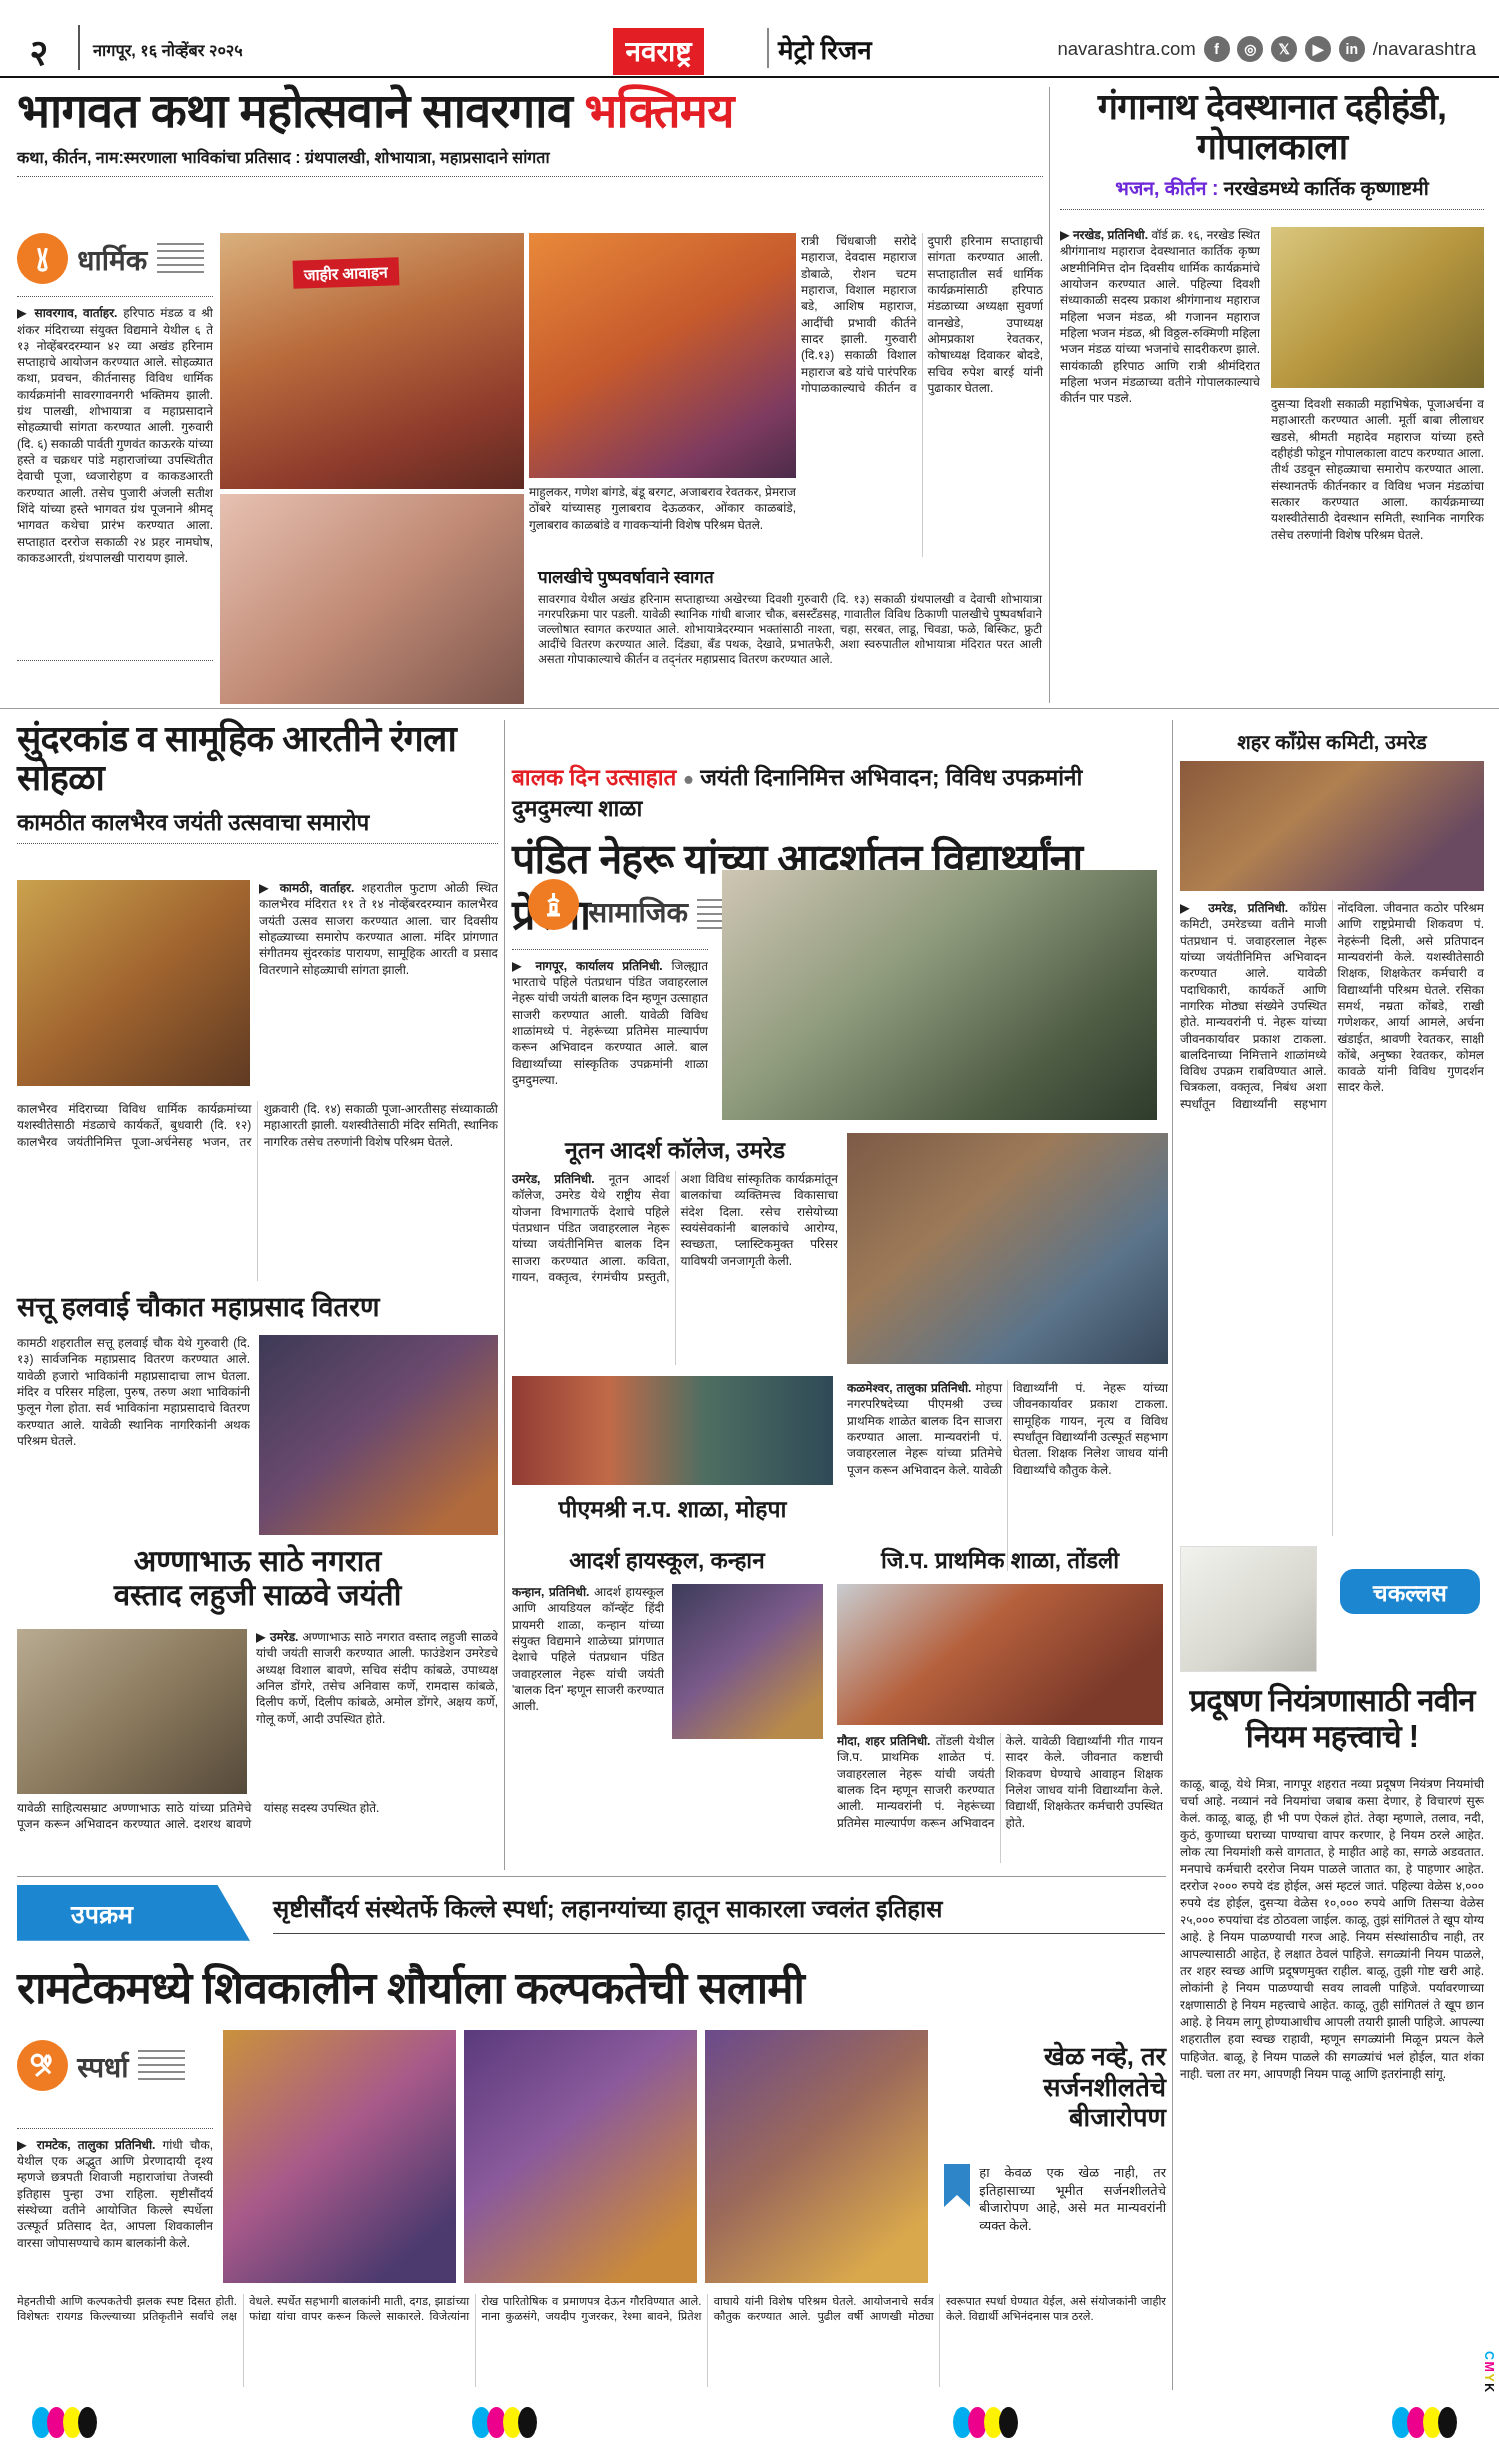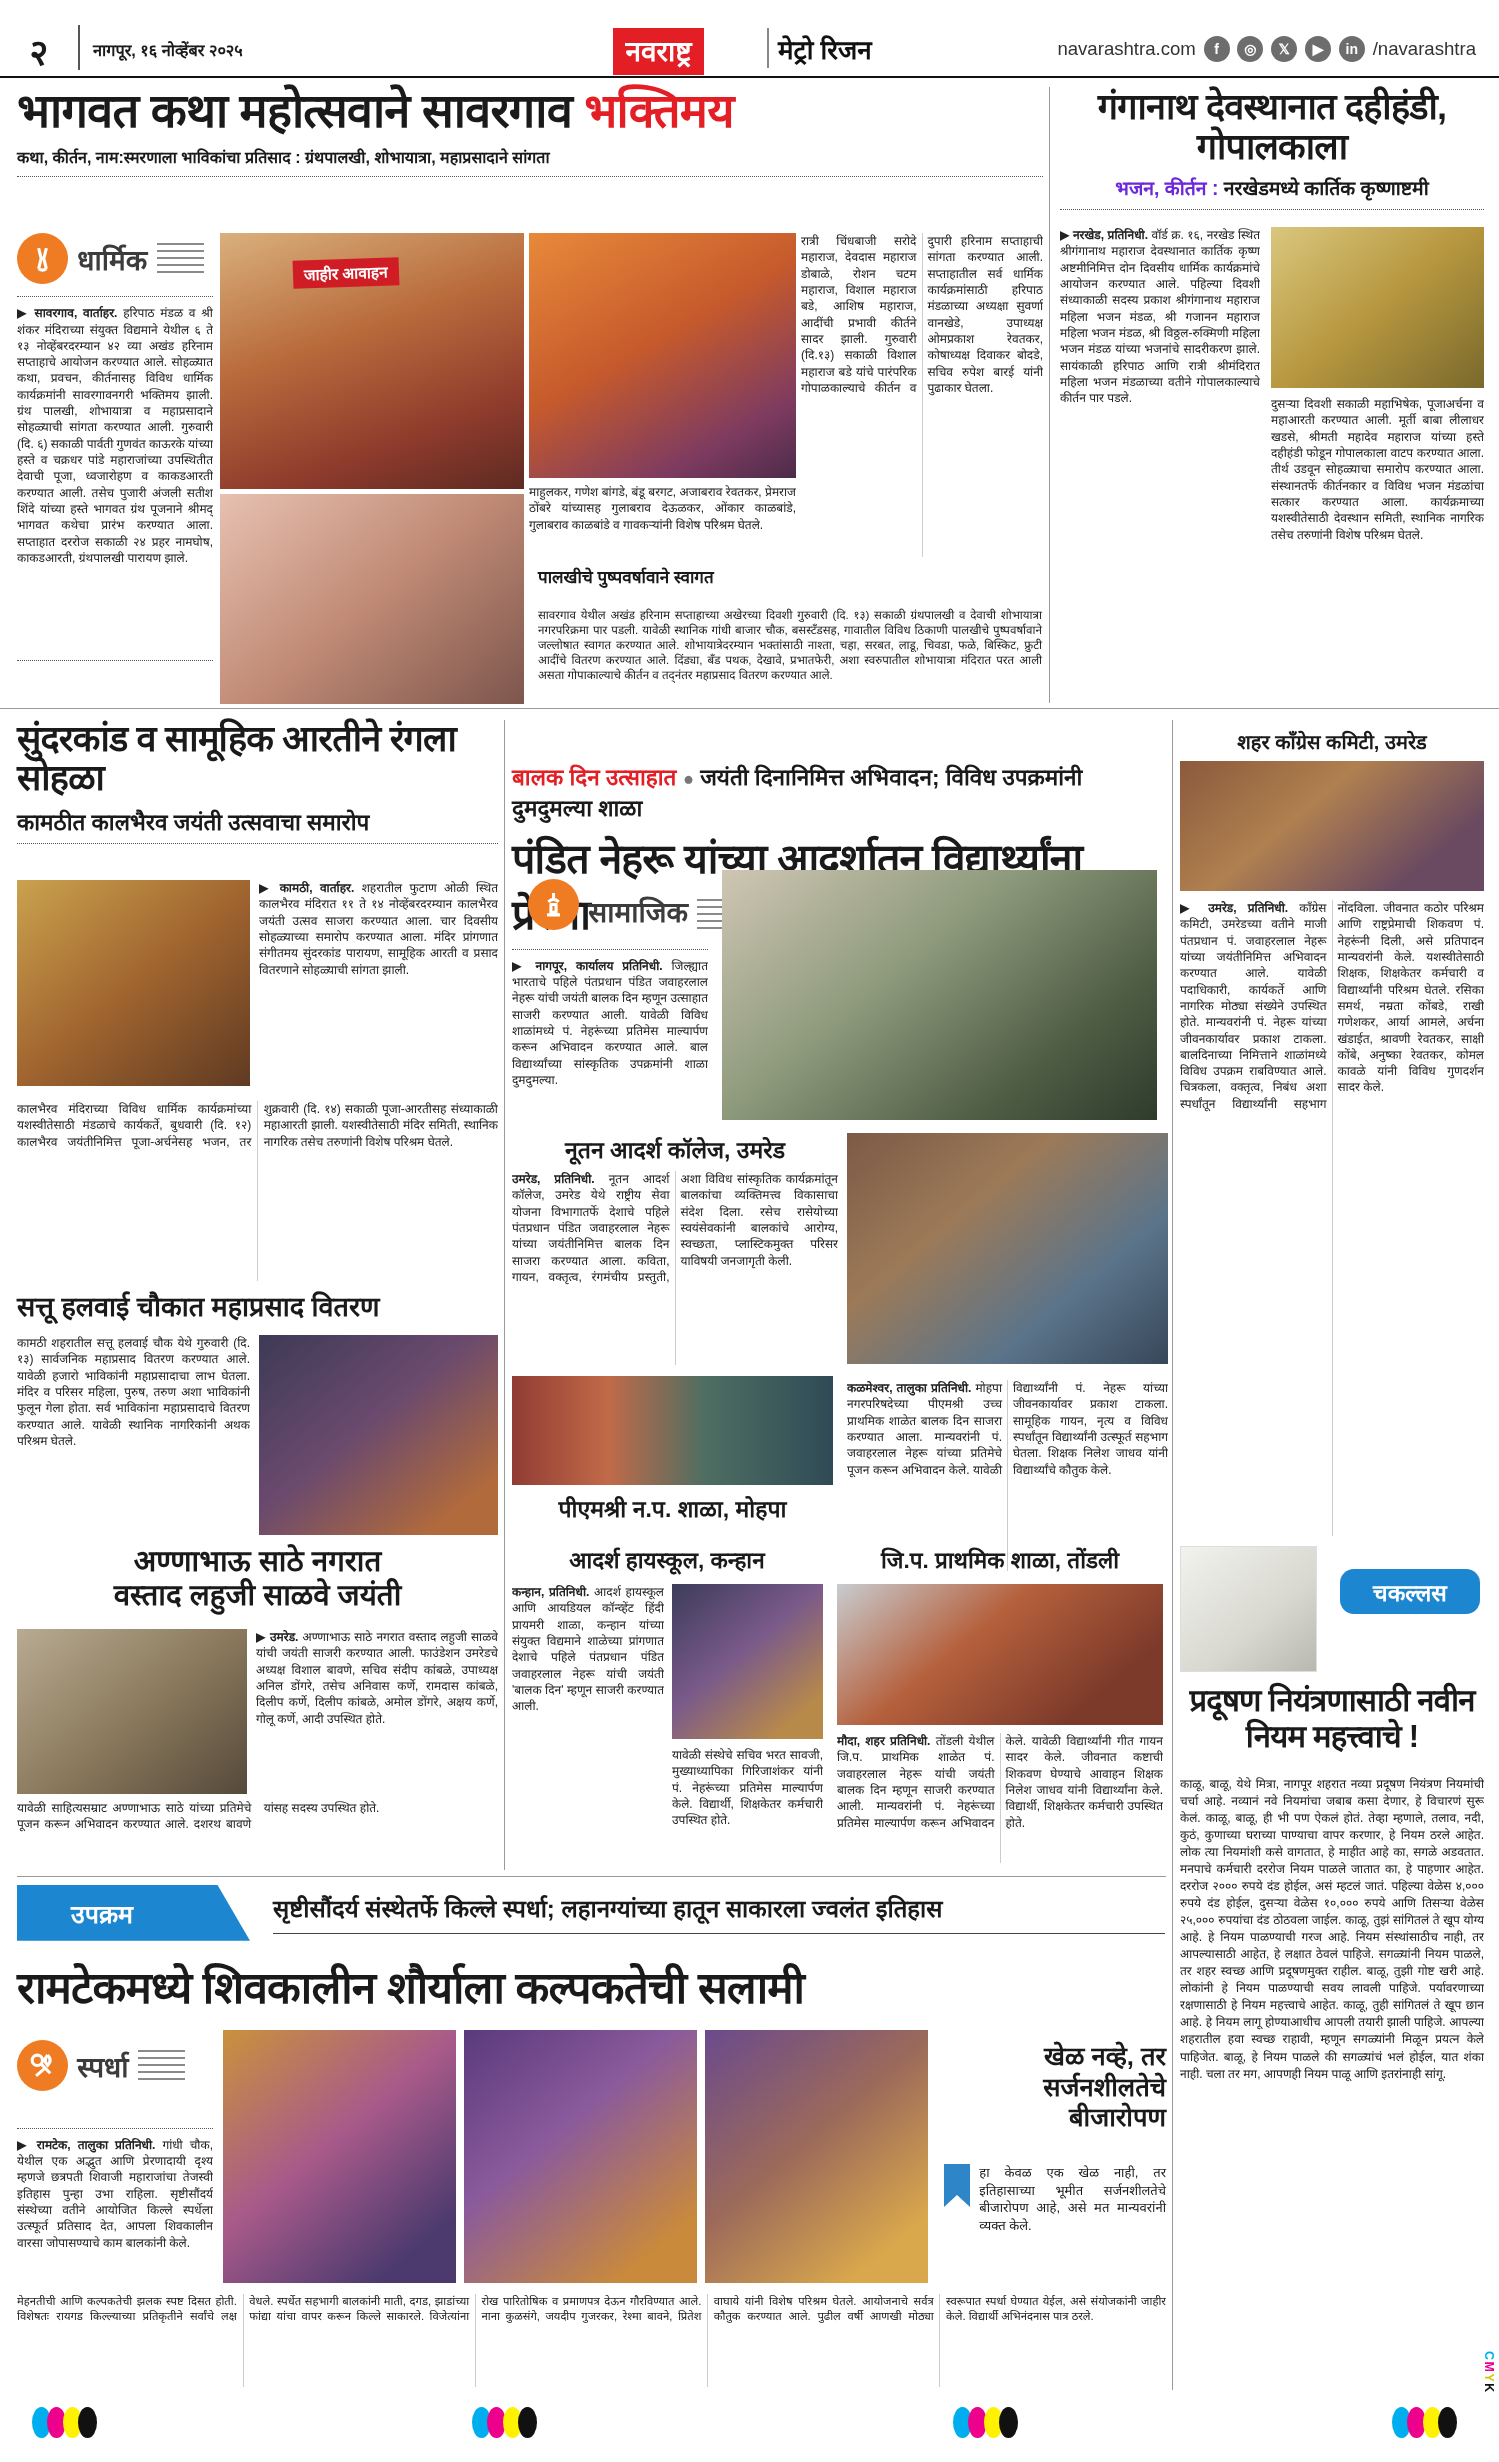--- a/index.html
+++ b/index.html
@@ -39,21 +39,21 @@
   .lead-sub { margin-top:11px; font-size:16px; font-weight:700; }
   .lead-body-l { position:absolute; left:0; top:146px; width:196px; height:470px; }
   .lead-col1 { margin-top:12.4px; height:365px; }
   .photoA { left:203px; top:146px; width:304px; height:256px; background:linear-gradient(160deg,#d9b07c,#b96b3c 40%,#8e3b2c 75%,#5e2a22); }
   .banner { position:absolute; left:24%; top:10%; background:#d01c24; color:#fff; font-size:15.5px; font-weight:700; padding:3.1px 11px; transform:rotate(-2deg); }
   .photoB { left:512px; top:146px; width:267px; height:245px; background:linear-gradient(150deg,#e8893a,#c65a2c 45%,#7e3b60 80%,#4c2b4a); }
   .photoC { left:203px; top:407px; width:304px; height:210px; background:linear-gradient(140deg,#e7c1b2,#c08a75 50%,#7d564d); }
   .lead-col23 { position:absolute; left:784px; top:146px; width:242px; height:324px; column-count:2; column-gap:11px; column-rule:0.8px solid #ccc; }
   .lead-midtxt { position:absolute; left:512px; top:397px; width:267px; height:74px; }
   .caption-box { position:absolute; left:521px; top:478px; width:504px; height:138px; }
-  .cap-title { font-size:17px; font-weight:700; margin-bottom:19px; }
+  .cap-title { font-size:17px; font-weight:700; margin-bottom:3px; }
   .cap-txt { font-size:11.6px; line-height:1.3; text-align:justify; }
 
   
   .gan { position:absolute; left:1060px; top:87px; width:424px; height:616px; }
   .gan-h1 { font-size:36px; font-weight:700; text-align:center; line-height:1.1; letter-spacing:-0.8px; }
   .gan-kick { margin-top:7.8px; text-align:center; font-size:19.4px; font-weight:700; }
   .gan-kick .red { color:#6d28d9; }
   .gan-cols { position:absolute; left:0; top:140px; width:424px; height:476px; }
   .gan-col1 { position:absolute; left:0; top:0; width:200px; height:476px; }
   .gan-photo { left:211px; top:0px; width:213px; height:161px; background:linear-gradient(140deg,#d9c77e,#b7973f 50%,#79692c); position:absolute; }
@@ -298,21 +298,20 @@
     </div>
   </div>
 
   <div class="adarsh">
     <div class="school-h">आदर्श हायस्कूल, कन्हान</div>
     <div class="body-txt adarsh-txt">
       <span class="dl">कन्हान, प्रतिनिधी.</span>
       <span>आदर्श हायस्कूल आणि आयडियल कॉन्व्हेंट हिंदी प्रायमरी शाळा, कन्हान यांच्या संयुक्त विद्यमाने शाळेच्या प्रांगणात देशाचे पहिले पंतप्रधान पंडित जवाहरलाल नेहरू यांची जयंती 'बालक दिन' म्हणून साजरी करण्यात आली.</span>
     </div>
     <div class="ph adarsh-photo"></div>
-    <div class="body-txt adarsh-txt2">यावेळी संस्थेचे सचिव भरत सावजी, मुख्याध्यापिका गिरिजाशंकर यांनी पं. नेहरूंच्या प्रतिमेस माल्यार्पण केले. विद्यार्थी, शिक्षकेतर कर्मचारी उपस्थित होते.</div>
   </div>
 
   <div class="zp">
     <div class="school-h">जि.प. प्राथमिक शाळा, तोंडली</div>
     <div class="zp-photo ph" style="background:linear-gradient(140deg,#c8ccd0,#b5603c 40%,#7c3a2a 80%);"></div>
     <div class="body-txt zp-txt">
       <span class="dl">मौदा, शहर प्रतिनिधी.</span>
       <span>तोंडली येथील जि.प. प्राथमिक शाळेत पं. जवाहरलाल नेहरू यांची जयंती बालक दिन म्हणून साजरी करण्यात आली. मान्यवरांनी पं. नेहरूंच्या प्रतिमेस माल्यार्पण करून अभिवादन केले. यावेळी विद्यार्थ्यांनी गीत गायन सादर केले. जीवनात कष्टाची शिकवण घेण्याचे आवाहन शिक्षक निलेश जाधव यांनी विद्यार्थ्यांना केले. विद्यार्थी, शिक्षकेतर कर्मचारी उपस्थित होते.</span>
     </div>
   </div>

